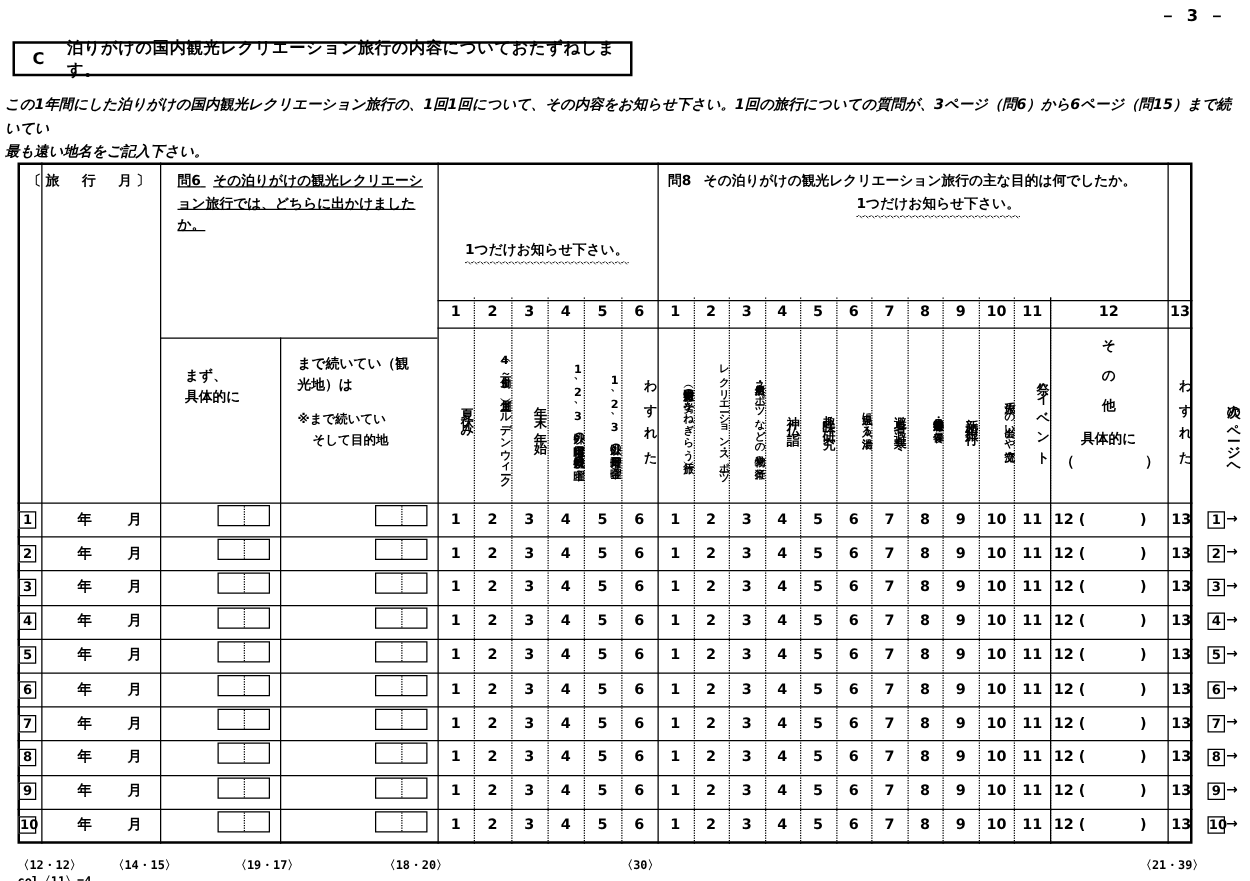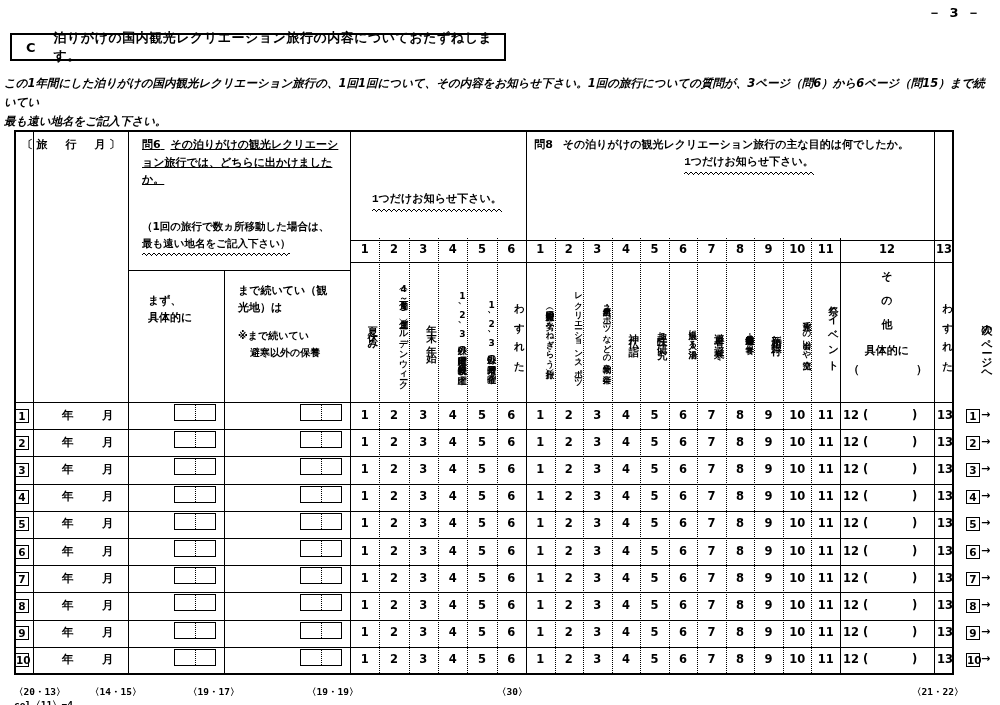--- a/index.html
+++ b/index.html
@@ -56,21 +56,20 @@
   .h-travel-month{
     position:absolute; left:8px; top:6px; width:104px;
     font-size:11px; font-weight:bold; line-height:17.5px;
   }
   .h-travel-month .ttl{ letter-spacing:3.5px; }
   .q-head{
     position:absolute; font-size:11px; font-weight:bold; line-height:17.5px;
   }
   .underline-wave{
     position:relative;
-    font-family:Liberation Mono, monospace;
   }
   .underline-wave::after{
     content:""; position:absolute; left:0; right:0; bottom:-3px;
     height:3px;
     background:
       radial-gradient(circle at 2px 3px, transparent 2px, #000 2px, #000 2.6px, transparent 2.7px);
     background-size:5px 6px;
   }
   .subnote{
     position:absolute; font-size:10.5px; font-weight:bold; line-height:17px;
@@ -150,44 +149,40 @@
 
   
   <div class="h-travel-month">
     <div class="ttl">〔旅　行　月〕</div>
   </div>
 
   <div class="q-head" style="left:128px;top:6px;width:200px;text-decoration:underline;">
     <span>問6</span>
     <span style="margin-left:6px;">その泊りがけの観光レクリエーション旅行では、どちらに出かけましたか。</span>
   </div>
-  <div class="subnote" style="left:128px;top:88px;width:210px;">
-    <div>（1回の旅行で数ヵ所移動した場合は、</div>
-    <div class="underline-wave" style="display:inline-block;">最も遠い地名をご記入下さい）</div>
-  </div>
 
   <div class="q-head underline-wave" style="left:358px;top:61px;display:inline-block;width:auto;">1つだけお知らせ下さい。</div>
 
   <div class="q-head" style="left:518px;top:6px;width:377px;text-align:right;">
     <span>問8</span>
     <span style="margin-left:6px;">その泊りがけの観光レクリエーション旅行の主な目的は何でしたか。</span>
   </div>
   <div class="q-head underline-wave" style="left:537px;top:24px;display:inline-block;width:auto;">1つだけお知らせ下さい。</div>
 
   
   <div class="col-sub" style="left:134px;top:162px;width:86px;">
     <div>まず、</div>
     <div>具体的に</div>
   </div>
   <div class="col-sub" style="left:224px;top:152px;width:106px;">
     <div>まで続いてい（観</div>
     <div>光地）は</div>
     <div style="height:11px;"></div>
     <div style="font-size:10px;">※まで続いてい</div>
-    <div style="font-size:10px;padding-left:12px;">避寒以外の保養</div>
+    <div style="font-size:10px;padding-left:12px;">そして目的地</div>
   </div>
 
   <div class="nextpage" style="left:964px;top:186px;">次のページへ</div>
 
 <div class="vline" style="left:19px;top:0px;height:545px;"></div><div class="vline" style="left:114px;top:0px;height:545px;"></div><div class="vline" style="left:210px;top:140px;height:405px;"></div><div class="vline" style="left:336px;top:0px;height:545px;"></div><div class="vline" style="left:512px;top:0px;height:545px;"></div><div class="vline" style="left:826px;top:108px;height:437px;"></div><div class="vline" style="left:920px;top:0px;height:545px;"></div><div class="vdot" style="left:365.3333333333333px;top:108px;height:437px;"></div><div class="vdot" style="left:394.6666666666667px;top:108px;height:437px;"></div><div class="vdot" style="left:424px;top:108px;height:437px;"></div><div class="vdot" style="left:453.3333333333333px;top:108px;height:437px;"></div><div class="vdot" style="left:482.66666666666663px;top:108px;height:437px;"></div><div class="vdot" style="left:540.5454545454545px;top:108px;height:437px;"></div><div class="vdot" style="left:569.0909090909091px;top:108px;height:437px;"></div><div class="vdot" style="left:597.6363636363636px;top:108px;height:437px;"></div><div class="vdot" style="left:626.1818181818182px;top:108px;height:437px;"></div><div class="vdot" style="left:654.7272727272727px;top:108px;height:437px;"></div><div class="vdot" style="left:683.2727272727273px;top:108px;height:437px;"></div><div class="vdot" style="left:711.8181818181818px;top:108px;height:437px;"></div><div class="vdot" style="left:740.3636363636364px;top:108px;height:437px;"></div><div class="vdot" style="left:768.909090909091px;top:108px;height:437px;"></div><div class="vdot" style="left:797.4545454545455px;top:108px;height:437px;"></div><div class="vdot" style="left:826px;top:108px;height:437px;"></div><div class="hline-thin" style="left:336px;top:110px;width:604px;"></div><div class="hline-thin" style="left:336px;top:132px;width:604px;"></div><div class="hline" style="left:114px;top:140px;width:222px;"></div><div class="hline" style="left:0px;top:272px;width:940px;"></div><div class="colnum" style="left:340.66666666666663px;top:112px;width:20px;">1</div><div class="vlabel sp-wide" style="left:336px;top:136px;width:29.333333333333332px;height:136px;">夏休み</div><div class="colnum" style="left:370px;top:112px;width:20px;">2</div><div class="vlabel sp-narrow" style="left: 365.333px; top: 136px; width: 29.3333px; height: 136px; letter-spacing: 0px; font-size: 9px; line-height: 10.5px;"><span>（4月下旬～5月上旬）</span><span>ゴールデンウィーク</span></div><div class="colnum" style="left:399.33333333333337px;top:112px;width:20px;">3</div><div class="vlabel sp-wide" style="left:394.6666666666667px;top:136px;width:29.333333333333332px;height:136px;">年末・年始</div><div class="colnum" style="left:428.66666666666663px;top:112px;width:20px;">4</div><div class="vlabel sp-narrow" style="left: 424px; top: 136px; width: 29.3333px; height: 136px; letter-spacing: 0px; font-size: 9px; line-height: 10.5px;"><span>1、2、3以外の土曜</span><span>日曜、祝祭日以外の土曜、</span></div><div class="colnum" style="left:458px;top:112px;width:20px;">5</div><div class="vlabel sp-narrow" style="left: 453.333px; top: 136px; width: 29.3333px; height: 136px; letter-spacing: 0px; font-size: 9px; line-height: 10.5px;"><span>1、2、3以外の平日</span><span>（月曜～金曜）</span></div><div class="colnum" style="left:487.3333333333333px;top:112px;width:20px;">6</div><div class="vlabel sp-wide" style="left:482.66666666666663px;top:136px;width:29.333333333333332px;height:136px;">わすれた</div><div class="colnum" style="left:515.2727272727273px;top:112px;width:22px;">1</div><div class="vlabel tiny" style="left:512px;top:136px;width:28.545454545454547px;height:136px;">慰安旅行（日頃の労をねぎらう旅行）</div><div class="colnum" style="left:543.8181818181818px;top:112px;width:22px;">2</div><div class="vlabel tiny" style="left:540.5454545454545px;top:136px;width:28.545454545454547px;height:136px;">レクリエーション・スポーツ</div><div class="colnum" style="left:572.3636363636364px;top:112px;width:22px;">3</div><div class="vlabel tiny" style="left:569.0909090909091px;top:136px;width:28.545454545454547px;height:136px;">自然・名所・スポーツなどの見物や行楽</div><div class="colnum" style="left:600.909090909091px;top:112px;width:22px;">4</div><div class="vlabel sp-wide" style="left:597.6363636363636px;top:136px;width:28.545454545454547px;height:136px;">神仏詣</div><div class="colnum" style="left:629.4545454545455px;top:112px;width:22px;">5</div><div class="vlabel sp-med" style="left:626.1818181818182px;top:136px;width:28.545454545454547px;height:136px;">趣味・研究</div><div class="colnum" style="left:658px;top:112px;width:22px;">6</div><div class="vlabel tiny" style="left:654.7272727272727px;top:136px;width:28.545454545454547px;height:136px;">温泉に入る・湯治</div><div class="colnum" style="left:686.5454545454545px;top:112px;width:22px;">7</div><div class="vlabel sp-med" style="left:683.2727272727273px;top:136px;width:28.545454545454547px;height:136px;">避暑・避寒</div><div class="colnum" style="left:715.090909090909px;top:112px;width:22px;">8</div><div class="vlabel tiny" style="left:711.8181818181818px;top:136px;width:28.545454545454547px;height:136px;">休養避暑・避寒以外の保養・</div><div class="colnum" style="left:743.6363636363637px;top:112px;width:22px;">9</div><div class="vlabel sp-med" style="left:740.3636363636364px;top:136px;width:28.545454545454547px;height:136px;">新婚旅行</div><div class="colnum" style="left:772.1818181818182px;top:112px;width:22px;">10</div><div class="vlabel tiny" style="left:768.909090909091px;top:136px;width:28.545454545454547px;height:136px;">旅先での出会いや交流</div><div class="colnum" style="left:800.7272727272727px;top:112px;width:22px;">11</div><div class="vlabel sp-med" style="left:797.4545454545455px;top:136px;width:28.545454545454547px;height:136px;">祭・イベント</div><div class="colnum" style="left:861px;top:112px;width:24px;">12</div><div class="col-sub" style="left:826px;top:138px;width:94px;text-align:center;font-size:11px;">そ</div><div class="col-sub" style="left:826px;top:162px;width:94px;text-align:center;font-size:11px;">の</div><div class="col-sub" style="left:826px;top:186px;width:94px;text-align:center;font-size:11px;">他</div><div class="col-sub" style="left:826px;top:212px;width:94px;text-align:center;font-size:11px;">具体的に</div><div class="paren" style="left:834px;top:232px;width:20px;">（</div><div class="paren" style="left:902px;top:232px;width:20px;">）</div><div class="colnum" style="left:920px;top:112px;width:20px;">13</div><div class="vlabel sp-wide" style="left:920px;top:136px;width:20px;height:136px;">わすれた</div><div class="rownum-box" style="left:1px;top:278.6px;">1</div><div class="ymcell" style="left:48px;top:277.6px;width:20px;">年</div><div class="ymcell" style="left:88px;top:277.6px;width:20px;">月</div><div class="inbox" style="left:160px;top:274px;width:42px;height:17px;">
       <div class="mid"></div>
     </div><div class="inbox" style="left:286px;top:274px;width:42px;height:17px;">
       <div class="mid"></div>
     </div><div class="optnum" style="left:340.66666666666663px;top:277.6px;width:20px;cursor:pointer;">1</div><div class="optnum" style="left:370px;top:277.6px;width:20px;cursor:pointer;">2</div><div class="optnum" style="left:399.33333333333337px;top:277.6px;width:20px;cursor:pointer;">3</div><div class="optnum" style="left:428.66666666666663px;top:277.6px;width:20px;cursor:pointer;">4</div><div class="optnum" style="left:458px;top:277.6px;width:20px;cursor:pointer;">5</div><div class="optnum" style="left:487.3333333333333px;top:277.6px;width:20px;cursor:pointer;">6</div><div class="optnum" style="left:515.2727272727273px;top:277.6px;width:22px;cursor:pointer;">1</div><div class="optnum" style="left:543.8181818181818px;top:277.6px;width:22px;cursor:pointer;">2</div><div class="optnum" style="left:572.3636363636364px;top:277.6px;width:22px;cursor:pointer;">3</div><div class="optnum" style="left:600.909090909091px;top:277.6px;width:22px;cursor:pointer;">4</div><div class="optnum" style="left:629.4545454545455px;top:277.6px;width:22px;cursor:pointer;">5</div><div class="optnum" style="left:658px;top:277.6px;width:22px;cursor:pointer;">6</div><div class="optnum" style="left:686.5454545454545px;top:277.6px;width:22px;cursor:pointer;">7</div><div class="optnum" style="left:715.090909090909px;top:277.6px;width:22px;cursor:pointer;">8</div><div class="optnum" style="left:743.6363636363637px;top:277.6px;width:22px;cursor:pointer;">9</div><div class="optnum" style="left:772.1818181818182px;top:277.6px;width:22px;cursor:pointer;">10</div><div class="optnum" style="left:800.7272727272727px;top:277.6px;width:22px;cursor:pointer;">11</div><div class="optnum" style="left:829px;top:277.6px;width:34px;text-align:left;cursor:pointer;">12 (</div><div class="optnum" style="left:898px;top:277.6px;width:18px;text-align:left;">)</div><div class="optnum" style="left:921px;top:277.6px;width:20px;cursor:pointer;">13</div><div class="rownum-box" style="left:952px;top:278.6px;">1</div><div class="arrow" style="left:967px;top:277.6px;">→</div><div class="hline-thin" style="left:0px;top:299.2px;width:940px;"></div><div class="rownum-box" style="left:1px;top:305.8px;">2</div><div class="ymcell" style="left:48px;top:304.8px;width:20px;">年</div><div class="ymcell" style="left:88px;top:304.8px;width:20px;">月</div><div class="inbox" style="left:160px;top:301.2px;width:42px;height:17px;">
       <div class="mid"></div>
@@ -221,30 +216,30 @@
       <div class="mid"></div>
     </div><div class="inbox" style="left:286px;top:491.6px;width:42px;height:17px;">
       <div class="mid"></div>
     </div><div class="optnum" style="left:340.66666666666663px;top:495.20000000000005px;width:20px;cursor:pointer;">1</div><div class="optnum" style="left:370px;top:495.20000000000005px;width:20px;cursor:pointer;">2</div><div class="optnum" style="left:399.33333333333337px;top:495.20000000000005px;width:20px;cursor:pointer;">3</div><div class="optnum" style="left:428.66666666666663px;top:495.20000000000005px;width:20px;cursor:pointer;">4</div><div class="optnum" style="left:458px;top:495.20000000000005px;width:20px;cursor:pointer;">5</div><div class="optnum" style="left:487.3333333333333px;top:495.20000000000005px;width:20px;cursor:pointer;">6</div><div class="optnum" style="left:515.2727272727273px;top:495.20000000000005px;width:22px;cursor:pointer;">1</div><div class="optnum" style="left:543.8181818181818px;top:495.20000000000005px;width:22px;cursor:pointer;">2</div><div class="optnum" style="left:572.3636363636364px;top:495.20000000000005px;width:22px;cursor:pointer;">3</div><div class="optnum" style="left:600.909090909091px;top:495.20000000000005px;width:22px;cursor:pointer;">4</div><div class="optnum" style="left:629.4545454545455px;top:495.20000000000005px;width:22px;cursor:pointer;">5</div><div class="optnum" style="left:658px;top:495.20000000000005px;width:22px;cursor:pointer;">6</div><div class="optnum" style="left:686.5454545454545px;top:495.20000000000005px;width:22px;cursor:pointer;">7</div><div class="optnum" style="left:715.090909090909px;top:495.20000000000005px;width:22px;cursor:pointer;">8</div><div class="optnum" style="left:743.6363636363637px;top:495.20000000000005px;width:22px;cursor:pointer;">9</div><div class="optnum" style="left:772.1818181818182px;top:495.20000000000005px;width:22px;cursor:pointer;">10</div><div class="optnum" style="left:800.7272727272727px;top:495.20000000000005px;width:22px;cursor:pointer;">11</div><div class="optnum" style="left:829px;top:495.20000000000005px;width:34px;text-align:left;cursor:pointer;">12 (</div><div class="optnum" style="left:898px;top:495.20000000000005px;width:18px;text-align:left;">)</div><div class="optnum" style="left:921px;top:495.20000000000005px;width:20px;cursor:pointer;">13</div><div class="rownum-box" style="left:952px;top:496.20000000000005px;">9</div><div class="arrow" style="left:967px;top:495.20000000000005px;">→</div><div class="hline" style="left:0px;top:516.8px;width:940px;"></div><div class="rownum-box" style="left:1px;top:523.4px;">10</div><div class="ymcell" style="left:48px;top:522.4px;width:20px;">年</div><div class="ymcell" style="left:88px;top:522.4px;width:20px;">月</div><div class="inbox" style="left:160px;top:518.8px;width:42px;height:17px;">
       <div class="mid"></div>
     </div><div class="inbox" style="left:286px;top:518.8px;width:42px;height:17px;">
       <div class="mid"></div>
     </div><div class="optnum" style="left:340.66666666666663px;top:522.4px;width:20px;cursor:pointer;">1</div><div class="optnum" style="left:370px;top:522.4px;width:20px;cursor:pointer;">2</div><div class="optnum" style="left:399.33333333333337px;top:522.4px;width:20px;cursor:pointer;">3</div><div class="optnum" style="left:428.66666666666663px;top:522.4px;width:20px;cursor:pointer;">4</div><div class="optnum" style="left:458px;top:522.4px;width:20px;cursor:pointer;">5</div><div class="optnum" style="left:487.3333333333333px;top:522.4px;width:20px;cursor:pointer;">6</div><div class="optnum" style="left:515.2727272727273px;top:522.4px;width:22px;cursor:pointer;">1</div><div class="optnum" style="left:543.8181818181818px;top:522.4px;width:22px;cursor:pointer;">2</div><div class="optnum" style="left:572.3636363636364px;top:522.4px;width:22px;cursor:pointer;">3</div><div class="optnum" style="left:600.909090909091px;top:522.4px;width:22px;cursor:pointer;">4</div><div class="optnum" style="left:629.4545454545455px;top:522.4px;width:22px;cursor:pointer;">5</div><div class="optnum" style="left:658px;top:522.4px;width:22px;cursor:pointer;">6</div><div class="optnum" style="left:686.5454545454545px;top:522.4px;width:22px;cursor:pointer;">7</div><div class="optnum" style="left:715.090909090909px;top:522.4px;width:22px;cursor:pointer;">8</div><div class="optnum" style="left:743.6363636363637px;top:522.4px;width:22px;cursor:pointer;">9</div><div class="optnum" style="left:772.1818181818182px;top:522.4px;width:22px;cursor:pointer;">10</div><div class="optnum" style="left:800.7272727272727px;top:522.4px;width:22px;cursor:pointer;">11</div><div class="optnum" style="left:829px;top:522.4px;width:34px;text-align:left;cursor:pointer;">12 (</div><div class="optnum" style="left:898px;top:522.4px;width:18px;text-align:left;">)</div><div class="optnum" style="left:921px;top:522.4px;width:20px;cursor:pointer;">13</div><div class="rownum-box" style="left:952px;top:523.4px;">10</div><div class="arrow" style="left:967px;top:522.4px;">→</div></div>
 
 <div class="footnote" style="left:14px;top:686px;">
-    <div>〈20・13〉</div>
+    <div>〈12・12〉</div>
     <div>col〈11〉=4</div>
   </div>
 <div class="footnote" style="left:90px;top:686px;">
     <div>〈14・15〉</div>
   </div>
 <div class="footnote" style="left:188px;top:686px;">
     <div>〈19・17〉</div>
   </div>
 <div class="footnote" style="left:307px;top:686px;">
-    <div>〈19・19〉</div>
+    <div>〈18・20〉</div>
   </div>
 <div class="footnote" style="left:497px;top:686px;">
     <div>〈30〉</div>
   </div>
 <div class="footnote" style="left:912px;top:686px;">
-    <div>〈21・22〉</div>
+    <div>〈21・39〉</div>
   </div>
 
 </body></html>

